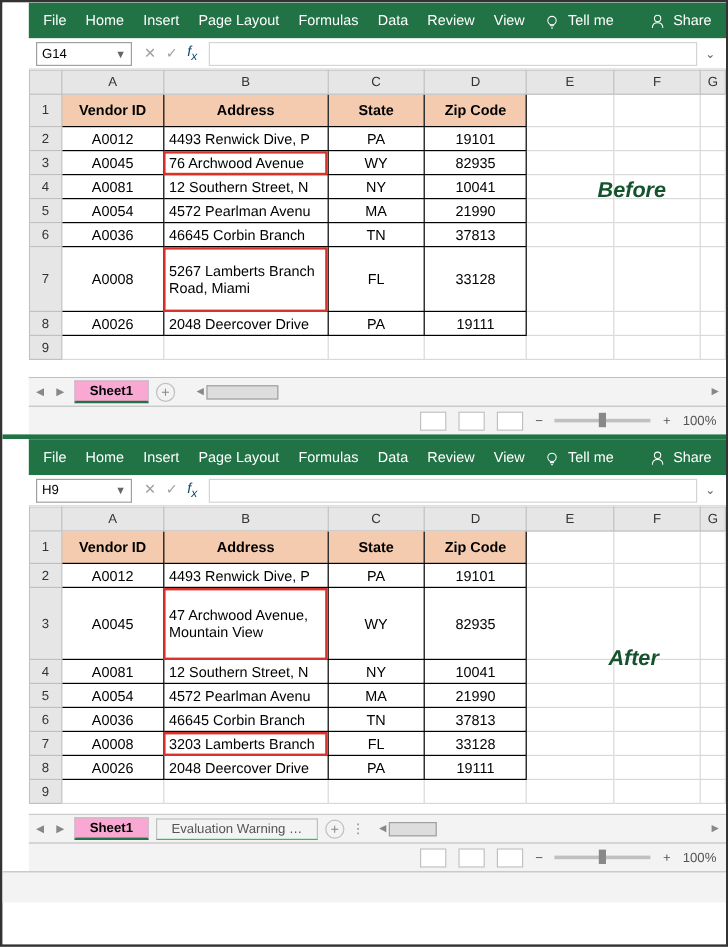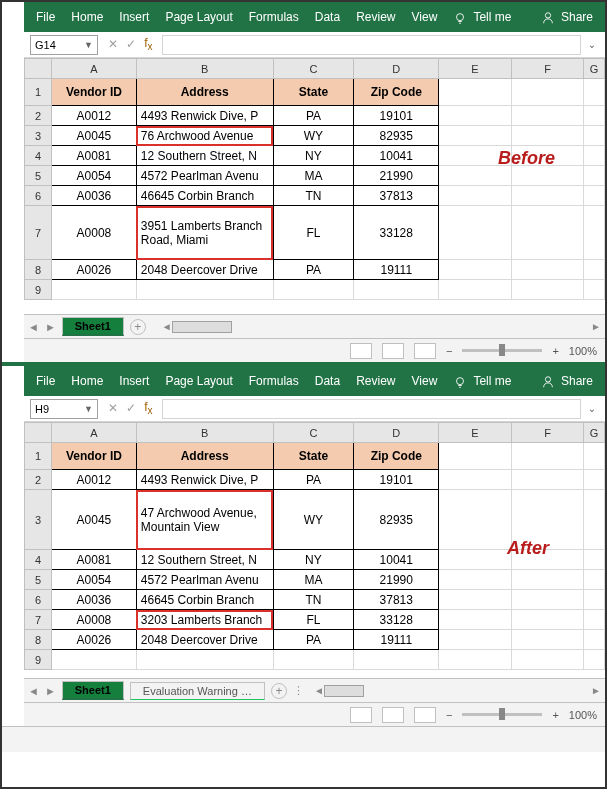--- a/index.html
+++ b/index.html
@@ -6,43 +6,43 @@
 body { background: #fff; width: 607px; height: 789px; border: 2px solid #333; position: relative; }
 
 .panel { width: 100%; background: #fff; padding-left: 22px; }
 
 .ribbon-bar { background: #217346; height: 30px; display: flex; align-items: center; color: #fff; font-size: 12px; padding: 0 4px; }
 .ribbon-item { padding: 0 8px; cursor: pointer; line-height: 30px; }
 .ribbon-sep { flex: 1; }
 .ribbon-icon { width: 14px; height: 14px; display: inline-block; vertical-align: middle; margin-right: 3px; }
 
 .namebox-bar { height: 26px; display: flex; align-items: center; border-bottom: 1px solid #d4d4d4; background: #fff; padding: 2px 6px; gap: 4px; }
-.namebox { width: 68px; height: 20px; border: 1px solid #a0a0a0; font-size: 11px; padding: 2px 4px; display: flex; align-items: center; justify-content: space-between; background: #fff; }
+.namebox { width: 80px; height: 20px; border: 1px solid #a0a0a0; font-size: 11px; padding: 2px 4px; display: flex; align-items: center; justify-content: space-between; background: #fff; }
 .fx-controls { display: flex; align-items: center; gap: 8px; color: #a0a0a0; font-size: 12px; padding: 0 6px; }
-.fx-label { font-size: 12px; color: #a16207; }
+.fx-label { font-style: italic; font-size: 12px; color: #0c4a6e; }
 .formula-bar { flex: 1; height: 20px; border: 1px solid #d4d4d4; background: #fff; }
 .formula-expand { width: 14px; color: #666; font-size: 10px; text-align: center; }
 
 .sheet-area { position: relative; background: #fff; }
 table.grid { border-collapse: collapse; table-layout: fixed; font-size: 12px; width: 100%; }
 .grid th.rowhdr, .grid td.rowhdr { width: 26px; background: #e6e6e6; border: 1px solid #c0c0c0; text-align: center; font-weight: normal; color: #333; font-size: 11px; }
 .grid th.colhdr { background: #e6e6e6; border: 1px solid #c0c0c0; height: 20px; text-align: center; font-weight: normal; font-size: 11px; color: #333; }
 .grid td { border: 1px solid #c0c0c0; height: 20px; padding: 2px 4px; overflow: hidden; white-space: nowrap; background: #fff; color: #000; }
 .grid td.datacell { border: 1px solid #000; }
 .grid td.hdrcell { background: #f4cbae; border: 1px solid #000; font-weight: bold; text-align: center; padding: 6px 4px; }
 .grid td.center { text-align: center; }
 .wrap { white-space: normal !important; }
 .tall { height: 54px; }
 .tall3 { height: 60px; }
 .redbox { outline: 2px solid #d8322a; outline-offset: -2px; }
-.label-note { position: absolute; color: #b91c1c; font-style: italic; font-weight: bold; font-size: 18px; }
+.label-note { position: absolute; color: #14532d; font-style: italic; font-weight: bold; font-size: 18px; }
 
 .sheet-tabs { height: 24px; background: #f3f3f3; border-top: 1px solid #c0c0c0; display: flex; align-items: center; font-size: 11px; padding: 0 4px; gap: 6px; }
 .tab-nav { color: #888; }
-.tab { background: #15803d; border: 1px solid #c0c0c0; border-bottom: 2px solid #217346; padding: 2px 12px; font-weight: bold; }
+.tab { background: #f9a8d4; border: 1px solid #c0c0c0; border-bottom: 2px solid #217346; padding: 2px 12px; font-weight: bold; }
 .tab.inactive { border-bottom: 1px solid #22c55e; background: #f3f3f3; font-weight: normal; color: #555; }
 .tab-add { width: 16px; height: 16px; border: 1px solid #c0c0c0; border-radius: 50%; text-align: center; line-height: 14px; color: #888; font-size: 12px; }
 .hscroll-track { flex: 1; height: 14px; margin-left: 10px; display: flex; align-items: center; }
 .hscroll-thumb { border: 1px solid #a0a0a0; background: #ddd; height: 12px; width: 60px; }
 
 .status-bar { height: 24px; background: #f3f3f3; border-top: 1px solid #c0c0c0; display: flex; align-items: center; justify-content: flex-end; padding: 0 8px; gap: 10px; font-size: 11px; color: #555; }
 .view-btn { width: 22px; height: 16px; border: 1px solid #c0c0c0; background: #fff; display: inline-block; }
 .zoom-slider { width: 80px; height: 3px; background: #c0c0c0; position: relative; }
 .zoom-thumb { position: absolute; width: 6px; height: 12px; background: #888; top: -5px; left: 37px; }
 
@@ -169,21 +169,21 @@
             <td class="datacell">46645 Corbin Branch</td>
             <td class="datacell center">TN</td>
             <td class="datacell center">37813</td>
             <td class="blankcell"></td>
             <td class="blankcell"></td>
             <td class="blankcell"></td>
           </tr>
       <tr class="tall">
             <td class="rowhdr">7</td>
             <td class="datacell center">A0008</td>
-            <td class="datacell wrap redbox">3951 Lamberts Branch Road, Miami</td>
+            <td class="datacell wrap redbox">5267 Lamberts Branch Road, Miami</td>
             <td class="datacell center">FL</td>
             <td class="datacell center">33128</td>
             <td class="blankcell"></td>
             <td class="blankcell"></td>
             <td class="blankcell"></td>
           </tr>
       <tr>
             <td class="rowhdr">8</td>
             <td class="datacell center">A0026</td>
             <td class="datacell">2048 Deercover Drive</td>

